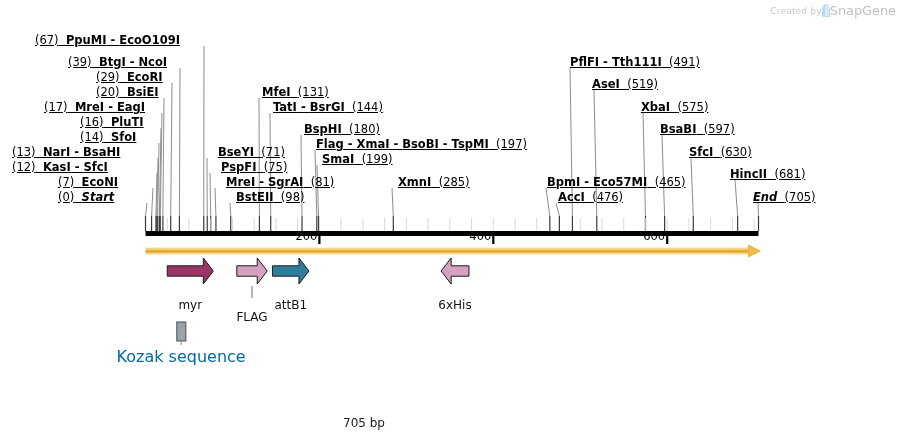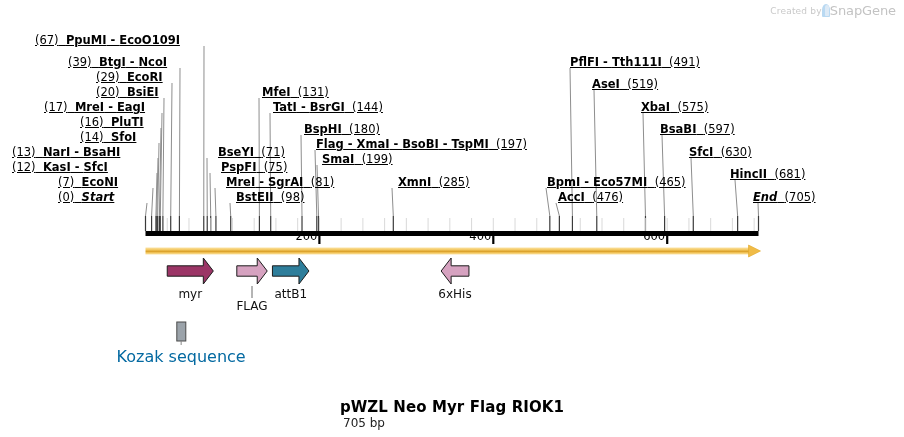--- a/index.html
+++ b/index.html
@@ -43,21 +43,21 @@
   .lbl .nm.ital{font-style:italic;}
   .lbl .pos{font-weight:normal;}
   .lbl .dash{font-weight:bold;}
 
   
   svg.layer{position:absolute;left:0;top:0;width:904px;height:437px;overflow:visible;}
 
   
   .feat-lbl{
     position:absolute;white-space:nowrap;
-    font-size:12px;color:#111;text-align:right;
+    font-size:12px;color:#111;text-align:right;margin-top:11px;
   }
   .small-lbl{
     position:absolute;white-space:nowrap;
     font-size:16px;color:#0369a1;
   }
 
   
   .title{
     position:absolute;width:904px;text-align:center;
     font-size:15px;font-weight:bold;color:#000;letter-spacing:.1px;
@@ -243,16 +243,15 @@
     </div>
 
   <div id="feature-labels">
       <div class="feat-lbl" style="left: 190.279px; top: 287px; transform: translateX(-50%);">myr</div>
       <div class="feat-lbl" style="left: 252.014px; top: 299px; transform: translateX(-50%);">FLAG</div>
       <div class="feat-lbl" style="left: 290.707px; top: 287px; transform: translateX(-50%);">attB1</div>
       <div class="feat-lbl" style="left: 455.043px; top: 287px; transform: translateX(-50%);">6xHis</div>
       <div class="small-lbl" style="left: 181.15px; top: 347px; transform: translateX(-50%);">Kozak sequence</div>
     </div>
 
-  <div class="title" style="top:398px">pWZL Neo Myr Flag RIOK1</div>
   <div class="subtitle" style="top:416px">705 bp</div>
 
 </div>
 
 </body></html>

